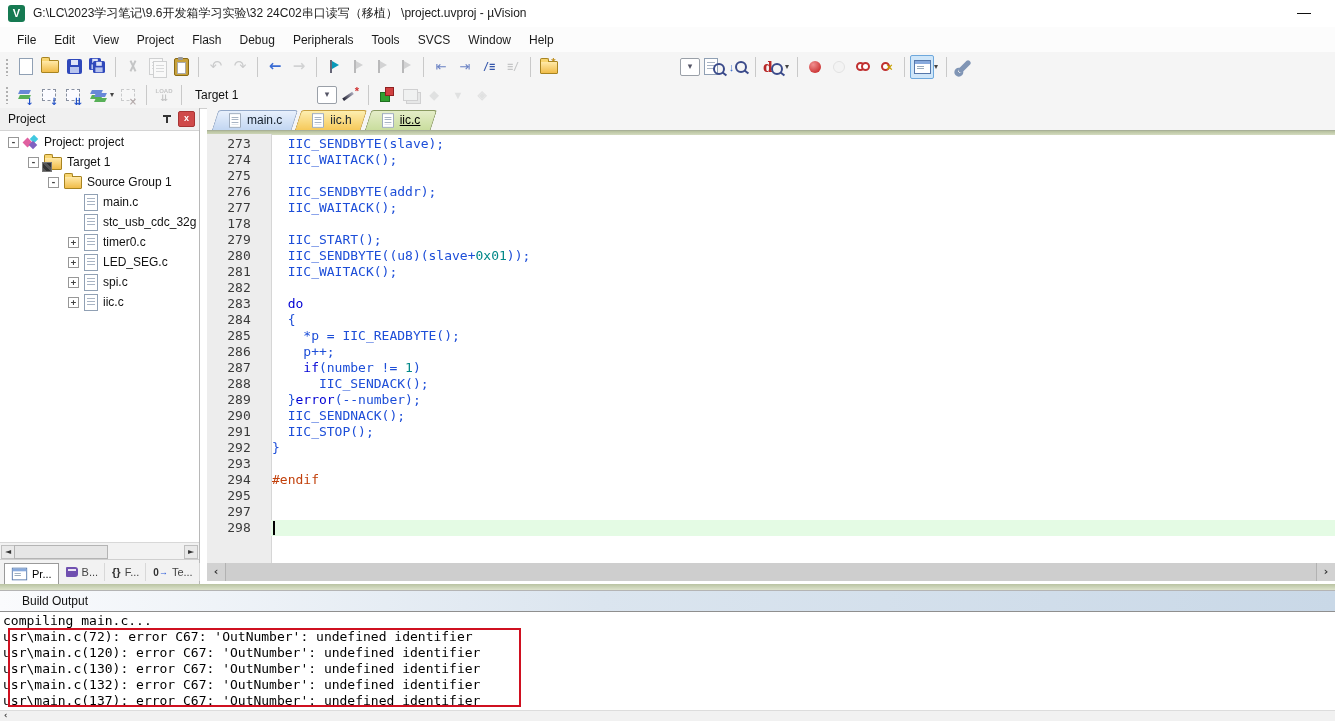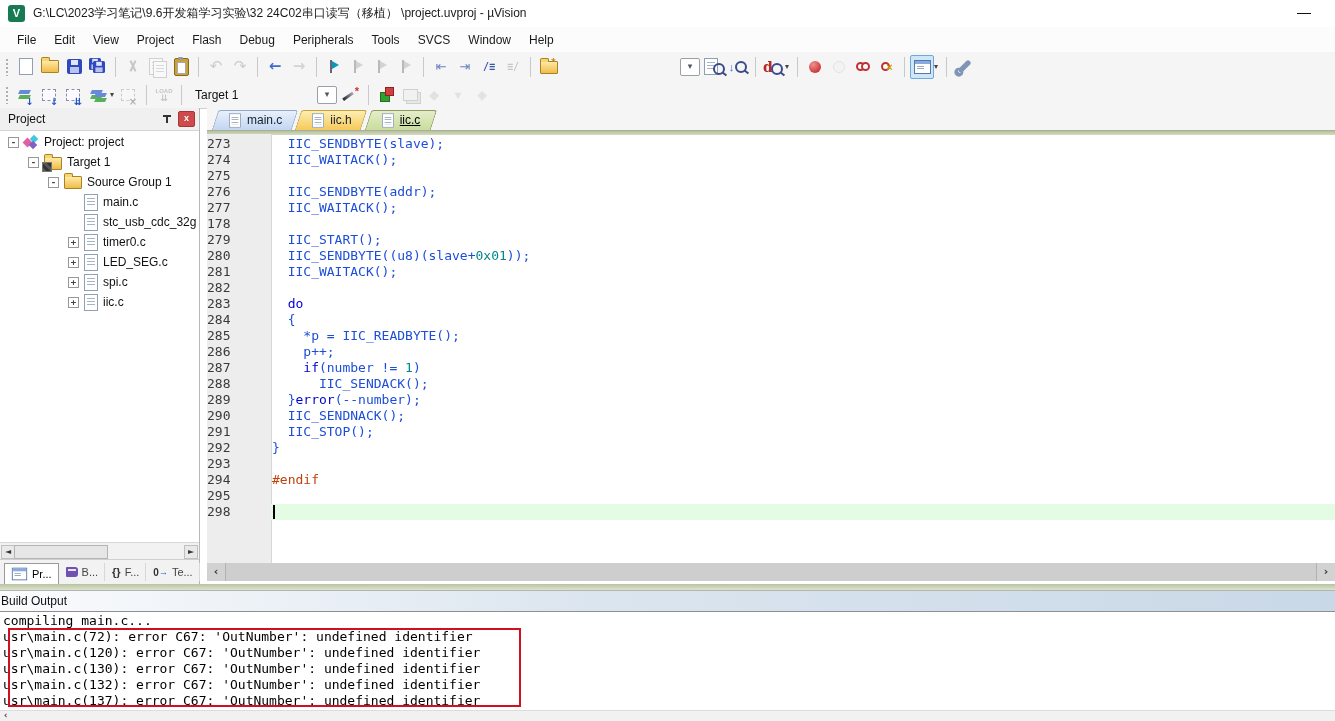--- a/index.html
+++ b/index.html
@@ -128,36 +128,36 @@
         border-bottom:none;border-radius:3px 3px 0 0;z-index:-1;background:#e4e4e4}
   .etab.t-blue::before{background:linear-gradient(#e8f0fc,#c2d6f2);border-color:#93a8c8}
   .etab.t-yellow::before{background:linear-gradient(#fdeeb0,#f6c95a);border-color:#c8a040}
   .etab.t-green::before{background:linear-gradient(#e4edc8,#c9dd9d);border-color:#8a9a60}
   .etab.t-green .lbl{text-decoration:underline;color:#000}
   .etab .ti-file{transform:scale(.85)}
   #codewrap{position:absolute;left:0;top:26px;right:0;height:429px;overflow:hidden}
   #gutterbg{position:absolute;left:0;top:0;width:64px;height:100%;background:#ededed;border-right:1px solid #d6d6d6}
   #code{position:absolute;left:0;top:2px;right:0}
   .crow{position:relative;display:flex;height:16px}
-  .ln{width:64px;flex:none;text-align:left;box-sizing:border-box;
+  .ln{width:64px;flex:none;text-align:center;box-sizing:border-box;
       font:13px/16px "DejaVu Sans Mono",monospace;color:#3a3a3a}
   .ctext{flex:1;font:13px/16px "DejaVu Sans Mono",monospace;white-space:pre;padding-left:1px}
   .crow.active .ctext{background:#e4fbe4}
   .caret-i{position:absolute;left:66px;top:1px;width:2px;height:14px;background:#000}
   .s-d{color:#1d4ed8}.s-k{color:#0000d4}.s-n{color:#008888}.s-p{color:#c2410c}
   .ehscroll{position:absolute;left:0;top:455px;right:0;height:18px;background:#c4c4c4;display:flex;align-items:center}
   .sarr{width:18px;height:18px;background:#d2d2d2;color:#333;font:bold 11px/18px "DejaVu Sans",sans-serif;
         text-align:center;flex:none}
   .ethumb{flex:1;height:18px;background:#cecece;border-left:1px solid #b2b2b2;border-right:1px solid #b2b2b2}
   
   #band2{position:absolute;left:0;top:584px;right:0;height:6px;background:linear-gradient(#b9c3a2,#dde3cc)}
   #ocaption{position:absolute;left:0;top:590px;right:0;height:22px;box-sizing:border-box;
         background:linear-gradient(90deg,#fafbfd 0%,#dbe5ef 45%,#c9d8e7 100%);
         border-top:1px solid #b4b4b4;border-bottom:1px solid #8f8f8f;
-        display:flex;align-items:center;padding-left:1px;font-size:12px;color:#111}
+        display:flex;align-items:center;padding-left:22px;font-size:12px;color:#111}
   #ocontent{position:absolute;left:0;top:613px;right:0;height:97px;background:#fff;overflow:hidden}
   .orow{font:13px/16px "DejaVu Sans Mono",monospace;white-space:pre;padding-left:3px;color:#000}
   #errbox{position:absolute;left:8px;top:15px;width:513px;height:79px;border:2px solid #cf1020;box-sizing:border-box}
   #bottomstrip{position:absolute;left:0;top:710px;right:0;height:11px;background:#f1f1f1;border-top:1px solid #dcdcdc;
         font:bold 8px/10px "DejaVu Sans",sans-serif;color:#333;padding-left:4px;box-sizing:border-box}
 </style>
 </head>
 <body>
 
 <div id="titlebar">
@@ -570,20 +570,24 @@
         <div class="crow">
           <span class="ln">293</span>
           <span class="ctext"></span>
         </div>
         <div class="crow">
           <span class="ln">294</span>
           <span class="ctext"><span class="s-p">#endif</span></span>
         </div>
         <div class="crow">
           <span class="ln">295</span>
+          <span class="ctext"></span>
+        </div>
+        <div class="crow">
+          <span class="ln">297</span>
           <span class="ctext"></span>
         </div>
         <div class="crow active">
           <span class="ln">298</span>
           <span class="ctext"></span>
           <span class="caret-i"></span>
         </div>
       </div>
   </div>
   <div class="ehscroll">

